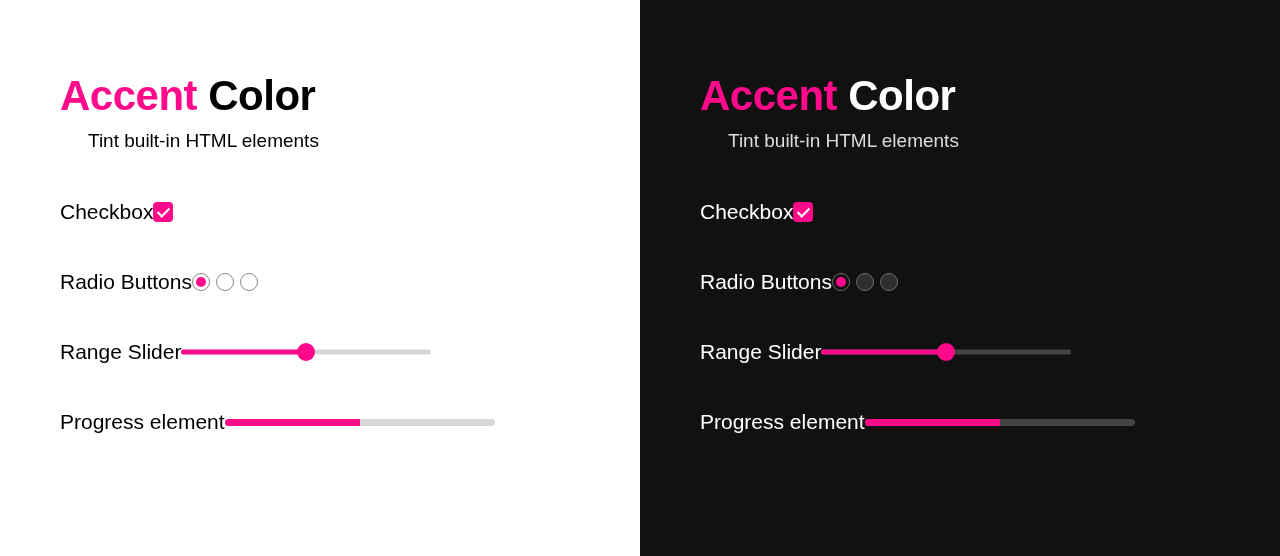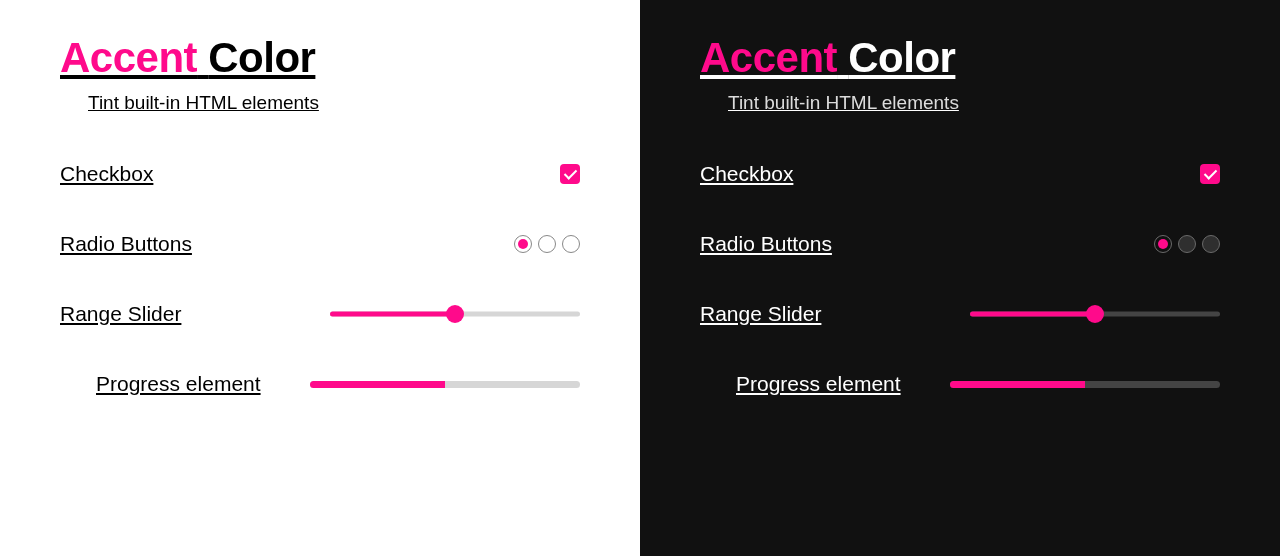--- a/index.html
+++ b/index.html
@@ -10,22 +10,21 @@
 
     body {
       font-family: -apple-system, BlinkMacSystemFont, "Segoe UI", Helvetica, Arial, sans-serif;
       display: flex;
       width: 1280px;
       height: 556px;
     }
 
     .panel {
       width: 50%;
-      padding: 34px 60px;
-      text-decoration: underline;
+      padding: 72px 60px;
     }
 
     .panel.light {
       background: #ffffff;
       color: #000000;
     }
 
     .panel.dark {
       background: #111111;
       color: #ffffff;
@@ -49,29 +48,28 @@
       margin-left: 28px;
     }
 
     .panel.dark .subtitle {
       color: #dcdcdc;
     }
 
     .row {
       display: flex;
       align-items: center;
-      justify-content: space-between;
+      justify-content: flex-start;
       margin-bottom: 46px;
       font-size: 21px;
       font-weight: 400;
     }
 
     .row:last-child {
       margin-bottom: 0;
-      margin-left: 36px;
     }
 
     .controls {
       display: flex;
       align-items: center;
       gap: 6px;
     }
 
     
     .checkbox {

